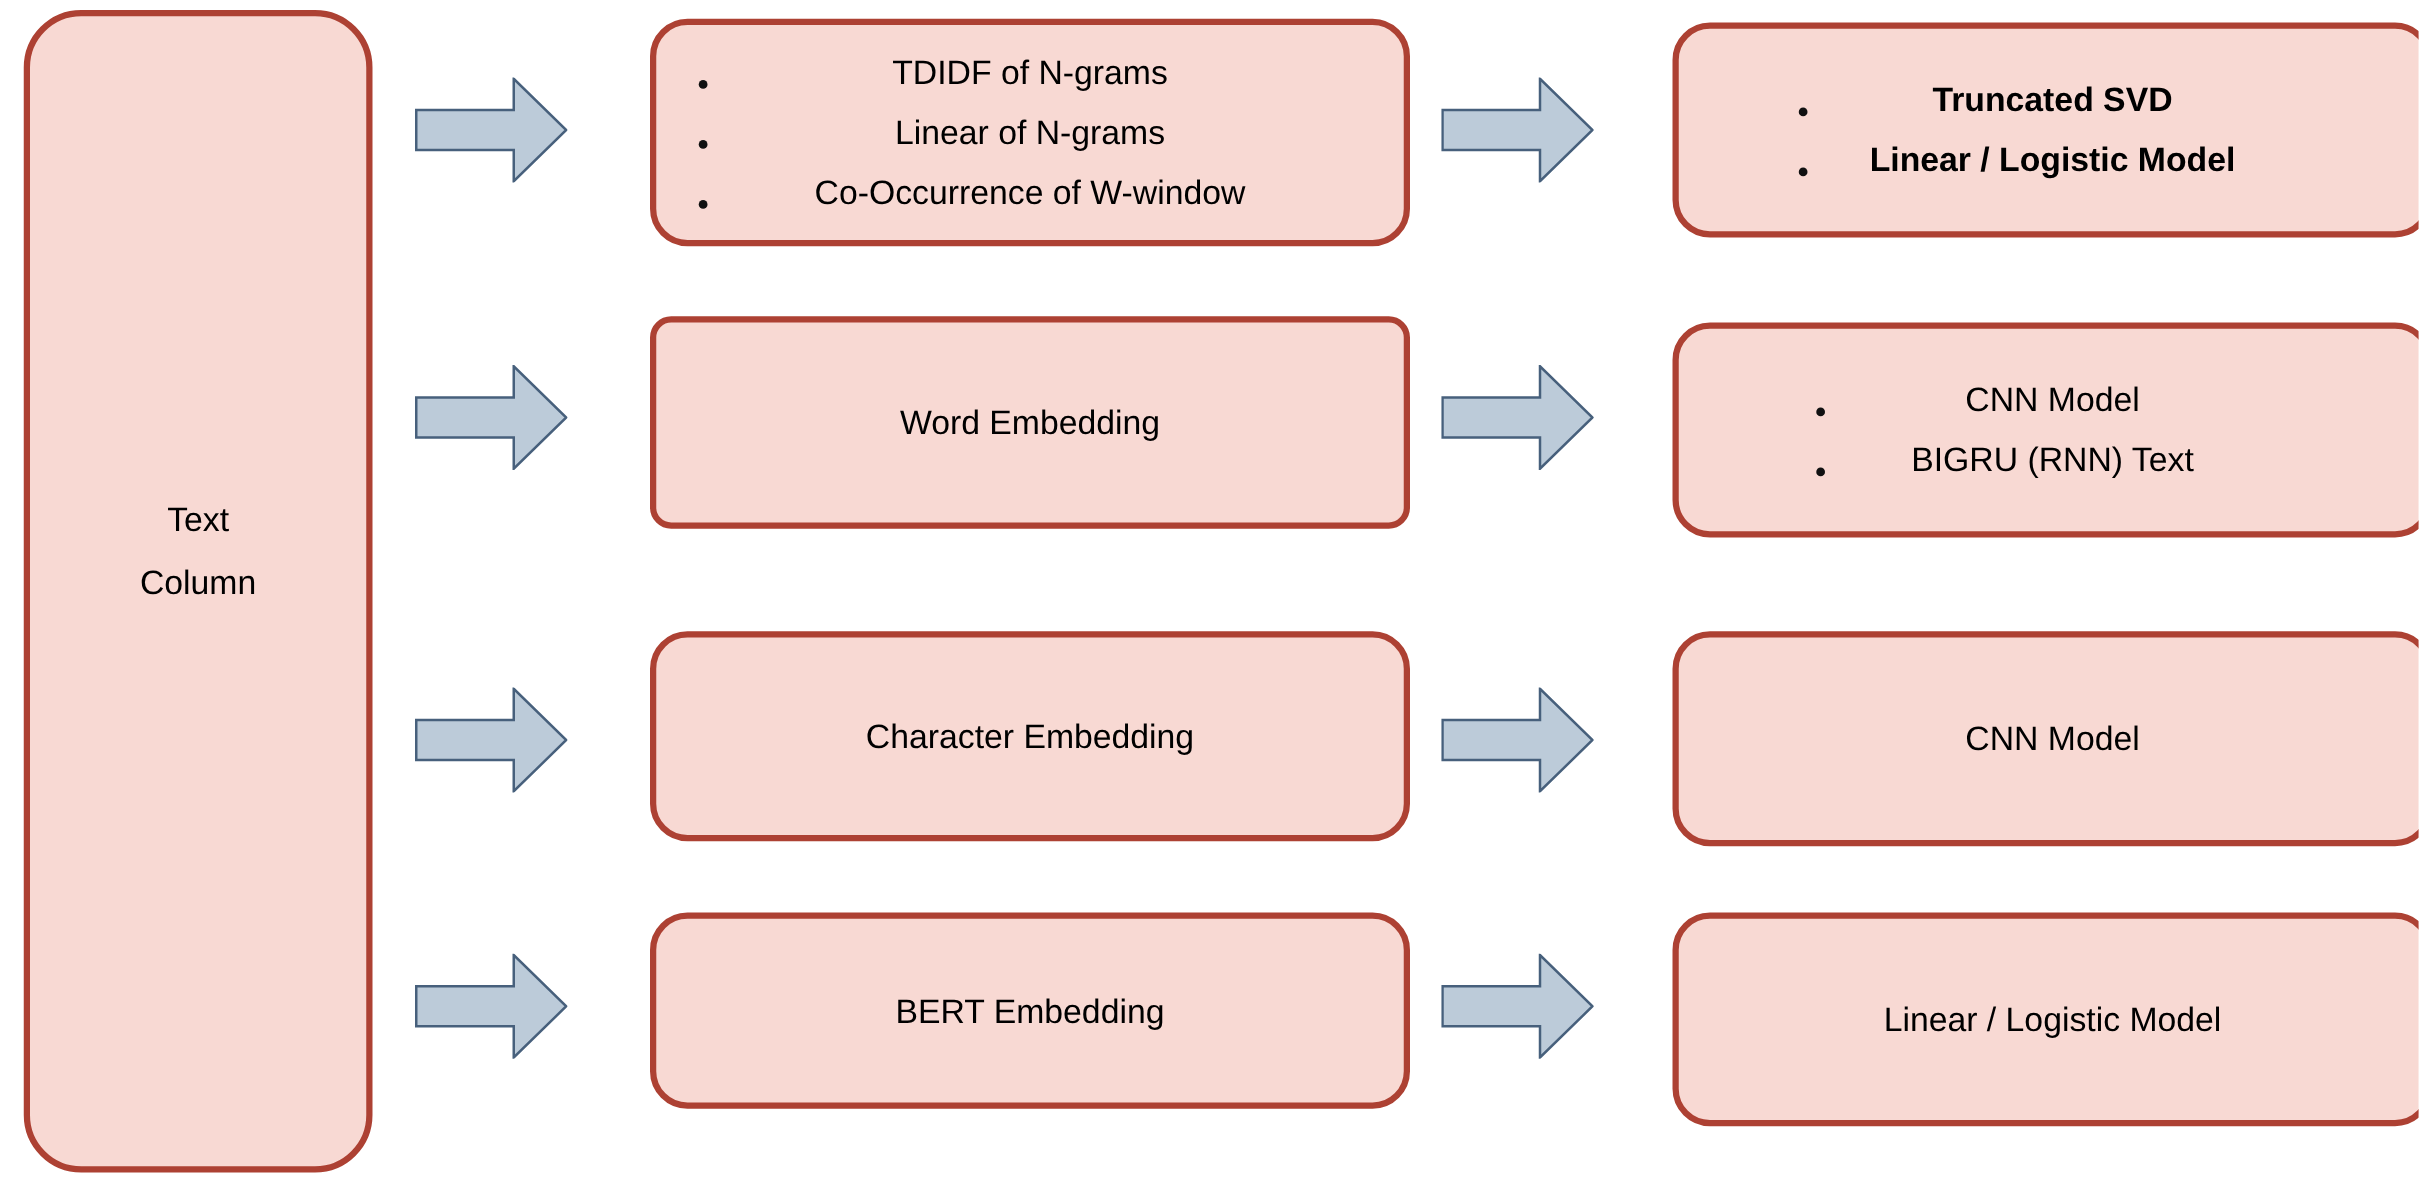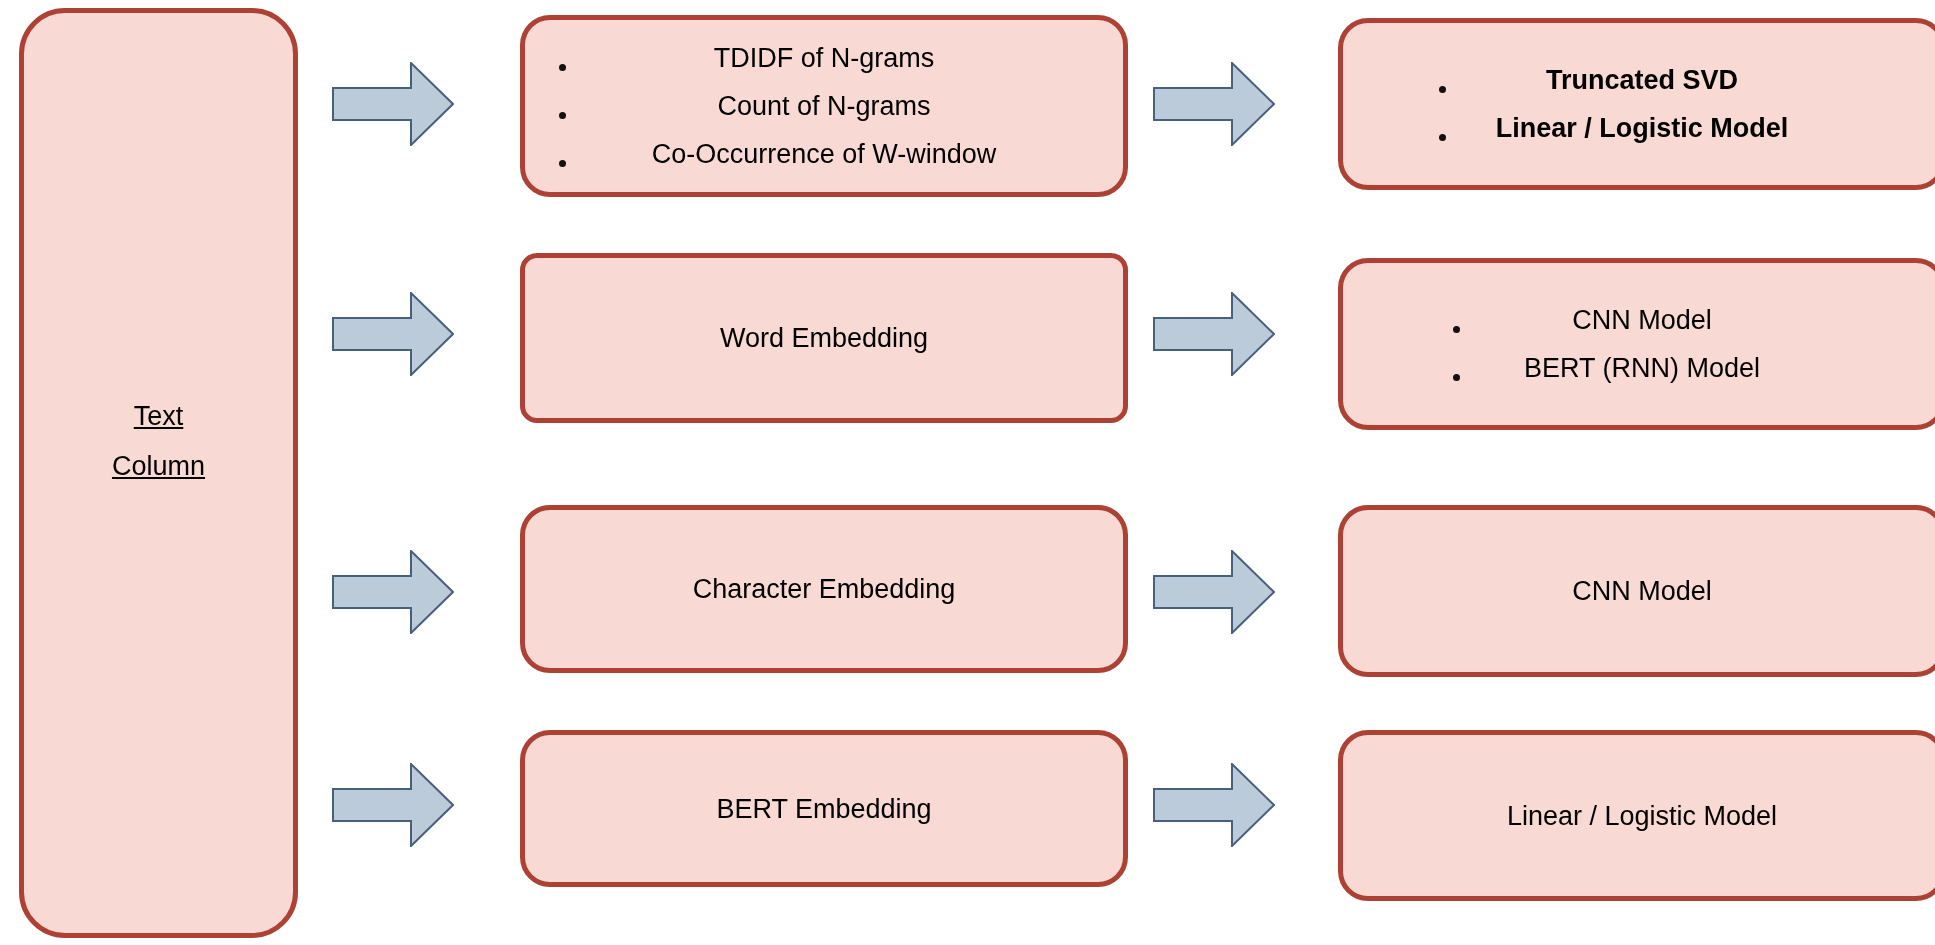--- a/index.html
+++ b/index.html
@@ -30,21 +30,21 @@
     justify-content:center;
     padding:0 24px;
     font-size:27px;
     margin-left:16px;
   }
   .source{
     left:3px;top:8px;width:279px;height:930px;
     border-radius:46px;
   }
   .source .lines{transform:translateY(-32px);}
-  .source .line{height:50px;line-height:50px;text-decoration:underline;}
+  .source .line{height:50px;line-height:50px;}
   .line{
     position:relative;
     height:48px;line-height:48px;
     text-align:center;
     white-space:nowrap;
   }
   .dot{
     position:absolute;
     left:var(--dot-x,12px);
     top:30px;
@@ -93,21 +93,21 @@
   <svg class="arrow a1 r1" viewBox="0 0 122 84">
     <polygon points="1,26 79,26 79,1 121,42 79,83 79,58 1,58"></polygon>
   </svg>
   <div class="box fbox r1 features-r1">
     <div class="line">
       <span class="dot"></span>
       <span>TDIDF of N-grams</span>
     </div>
     <div class="line">
       <span class="dot"></span>
-      <span>Count of N-grams</span>
+      <span>Linear of N-grams</span>
     </div>
     <div class="line">
       <span class="dot"></span>
       <span>Co-Occurrence of W-window</span>
     </div>
   </div>
   <svg class="arrow a2 r1" viewBox="0 0 122 84">
     <polygon points="1,26 79,26 79,1 121,42 79,83 79,58 1,58"></polygon>
   </svg>
   <div class="box mbox r1 models-r1">
@@ -132,21 +132,21 @@
   <svg class="arrow a2 r2" viewBox="0 0 122 84">
     <polygon points="1,26 79,26 79,1 121,42 79,83 79,58 1,58"></polygon>
   </svg>
   <div class="box mbox r2 models-r2">
     <div class="line">
       <span class="dot"></span>
       <span>CNN Model</span>
     </div>
     <div class="line">
       <span class="dot"></span>
-      <span>BERT (RNN) Model</span>
+      <span>BIGRU (RNN) Text</span>
     </div>
   </div>
 
   <svg class="arrow a1 r3" viewBox="0 0 122 84">
     <polygon points="1,26 79,26 79,1 121,42 79,83 79,58 1,58"></polygon>
   </svg>
   <div class="box fbox r3">
     <div class="line">
       <span>Character Embedding</span>
     </div>

